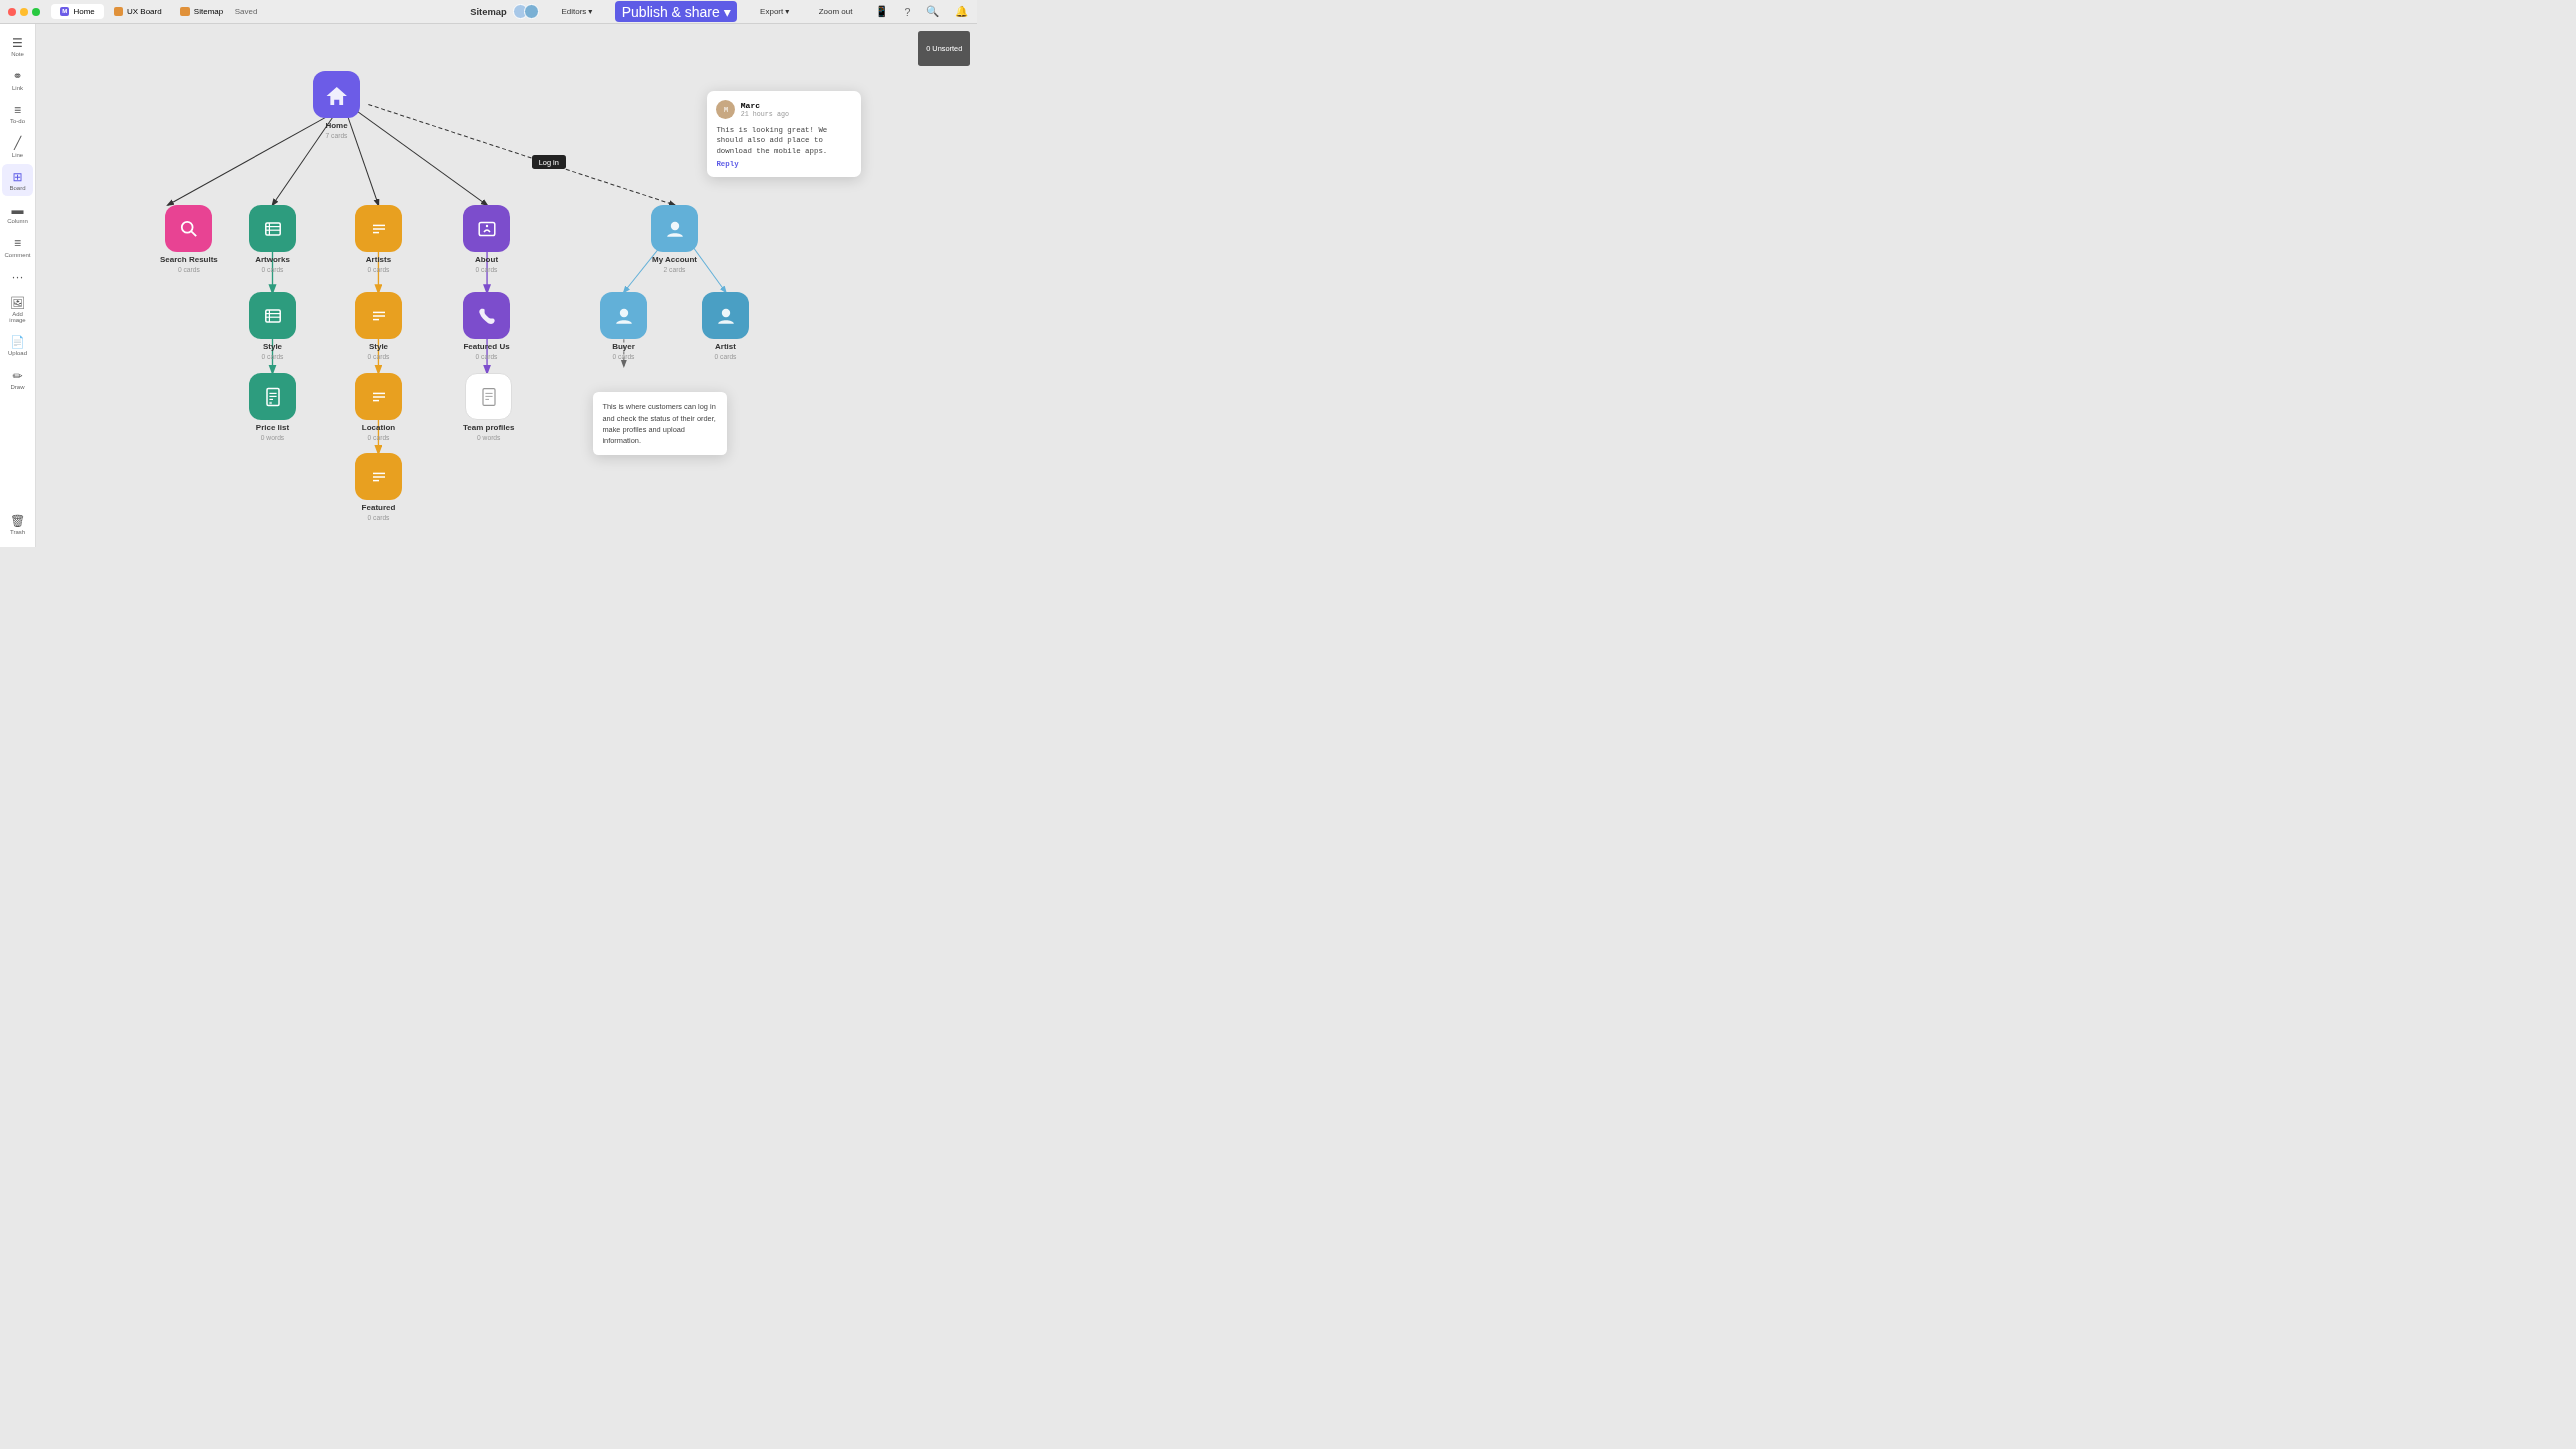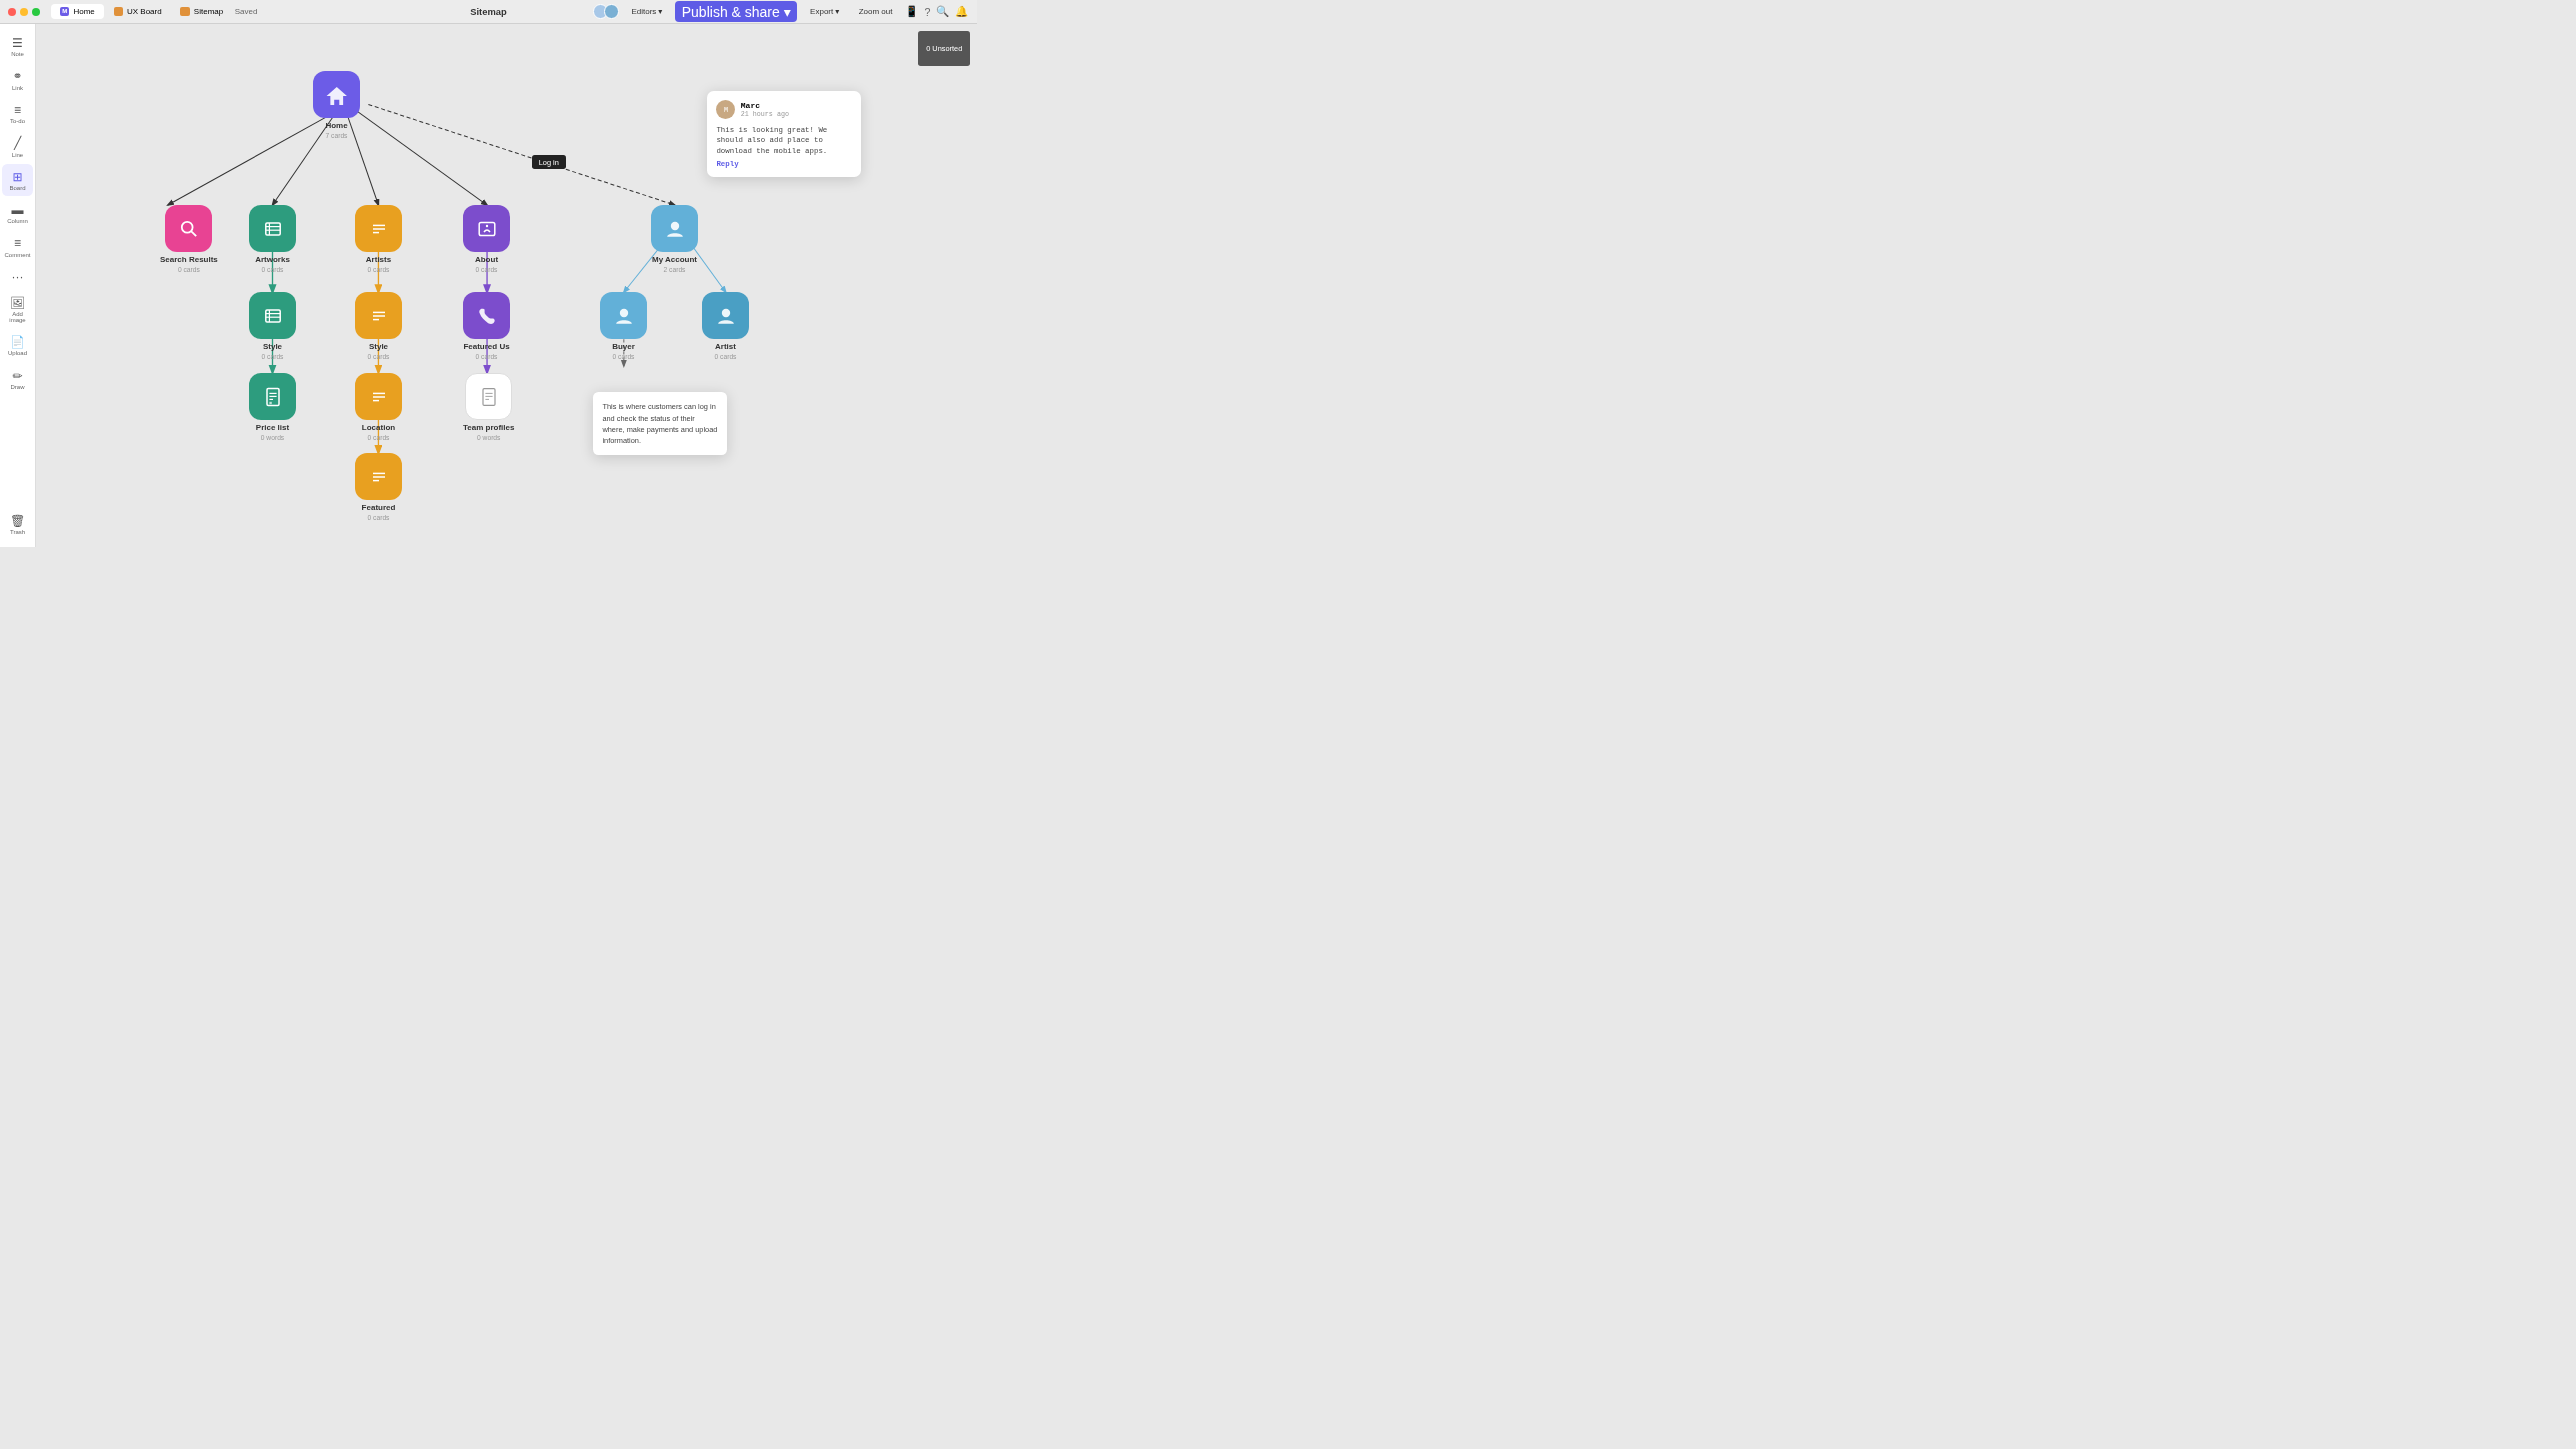--- a/index.html
+++ b/index.html
@@ -23,21 +23,21 @@
     .tl-green { background: #28c940; }
     .tabs { display: flex; align-items: center; gap: 0; margin-left: 10.7px; }
     .tab { display: flex; align-items: center; gap: 4px; padding: 2.7px 9.4px; font-size: 8px; border-radius: 4px; cursor: pointer; }
     .tab.active { background: #fff; }
     .tab-icon { width: 9.4px; height: 9.4px; border-radius: 2px; }
     .tab-icon-m { background: #6c5ce7; display: flex; align-items: center; justify-content: center; color: white; font-size: 6px; font-weight: bold; }
     .tab-icon-ux { background: #e0913a; }
     .tab-icon-sm { background: #e0913a; }
     .saved-label { position: absolute; left: 50%; transform: translateX(-50%); font-size: 8px; color: #666; margin-left: -268px; }
     .title-center { position: absolute; left: 50%; transform: translateX(-50%); font-size: 9.4px; font-weight: 600; color: #333; }
-    .titlebar-right { margin-left: auto; display: flex; align-items: center; gap: 6px; }
+    .titlebar-right { margin-left: auto; display: flex; align-items: center; gap: 16px; }
     .editor-avatars { display: flex; }
     .editor-avatar { width: 14.8px; height: 14.8px; border-radius: 50%; border: 1.3px solid white; margin-left: -4px; }
     .ea1 { background: #a8c8e8; }
     .ea2 { background: #7ab0d4; }
     .btn-header { font-size: 8px; padding: 2.7px 6.7px; border: none; background: transparent; cursor: pointer; color: #333; display: flex; align-items: center; gap: 2px; }
     .btn-publish { background: #5e5ce6; color: white; border-radius: 4px; padding: 2.7px 6.7px; font-size: 14px; border: none; cursor: pointer; }
     .header-icon { font-size: 10.7px; color: #666; cursor: pointer; }
 
     
     .toolbar {
@@ -529,16 +529,16 @@
       <div class="comment-avatar">M</div>
       <div>
         <div class="comment-author">Marc</div>
         <div class="comment-time">21 hours ago</div>
       </div>
     </div>
     <div class="comment-text">This is looking great! We should also add place to download the mobile apps.</div>
     <div class="comment-reply">Reply</div>
   </div>
 
-  <div class="tooltip-popup" style="top:368px;left:557px;">This is where customers can log in and check the status of their where, make payments and upload information.</div>
+  <div class="tooltip-popup" style="top:368px;left:557px;">This is where customers can log in and check the status of their order, make profiles and upload information.</div>
 
 </div>
 
 
 </body></html>

